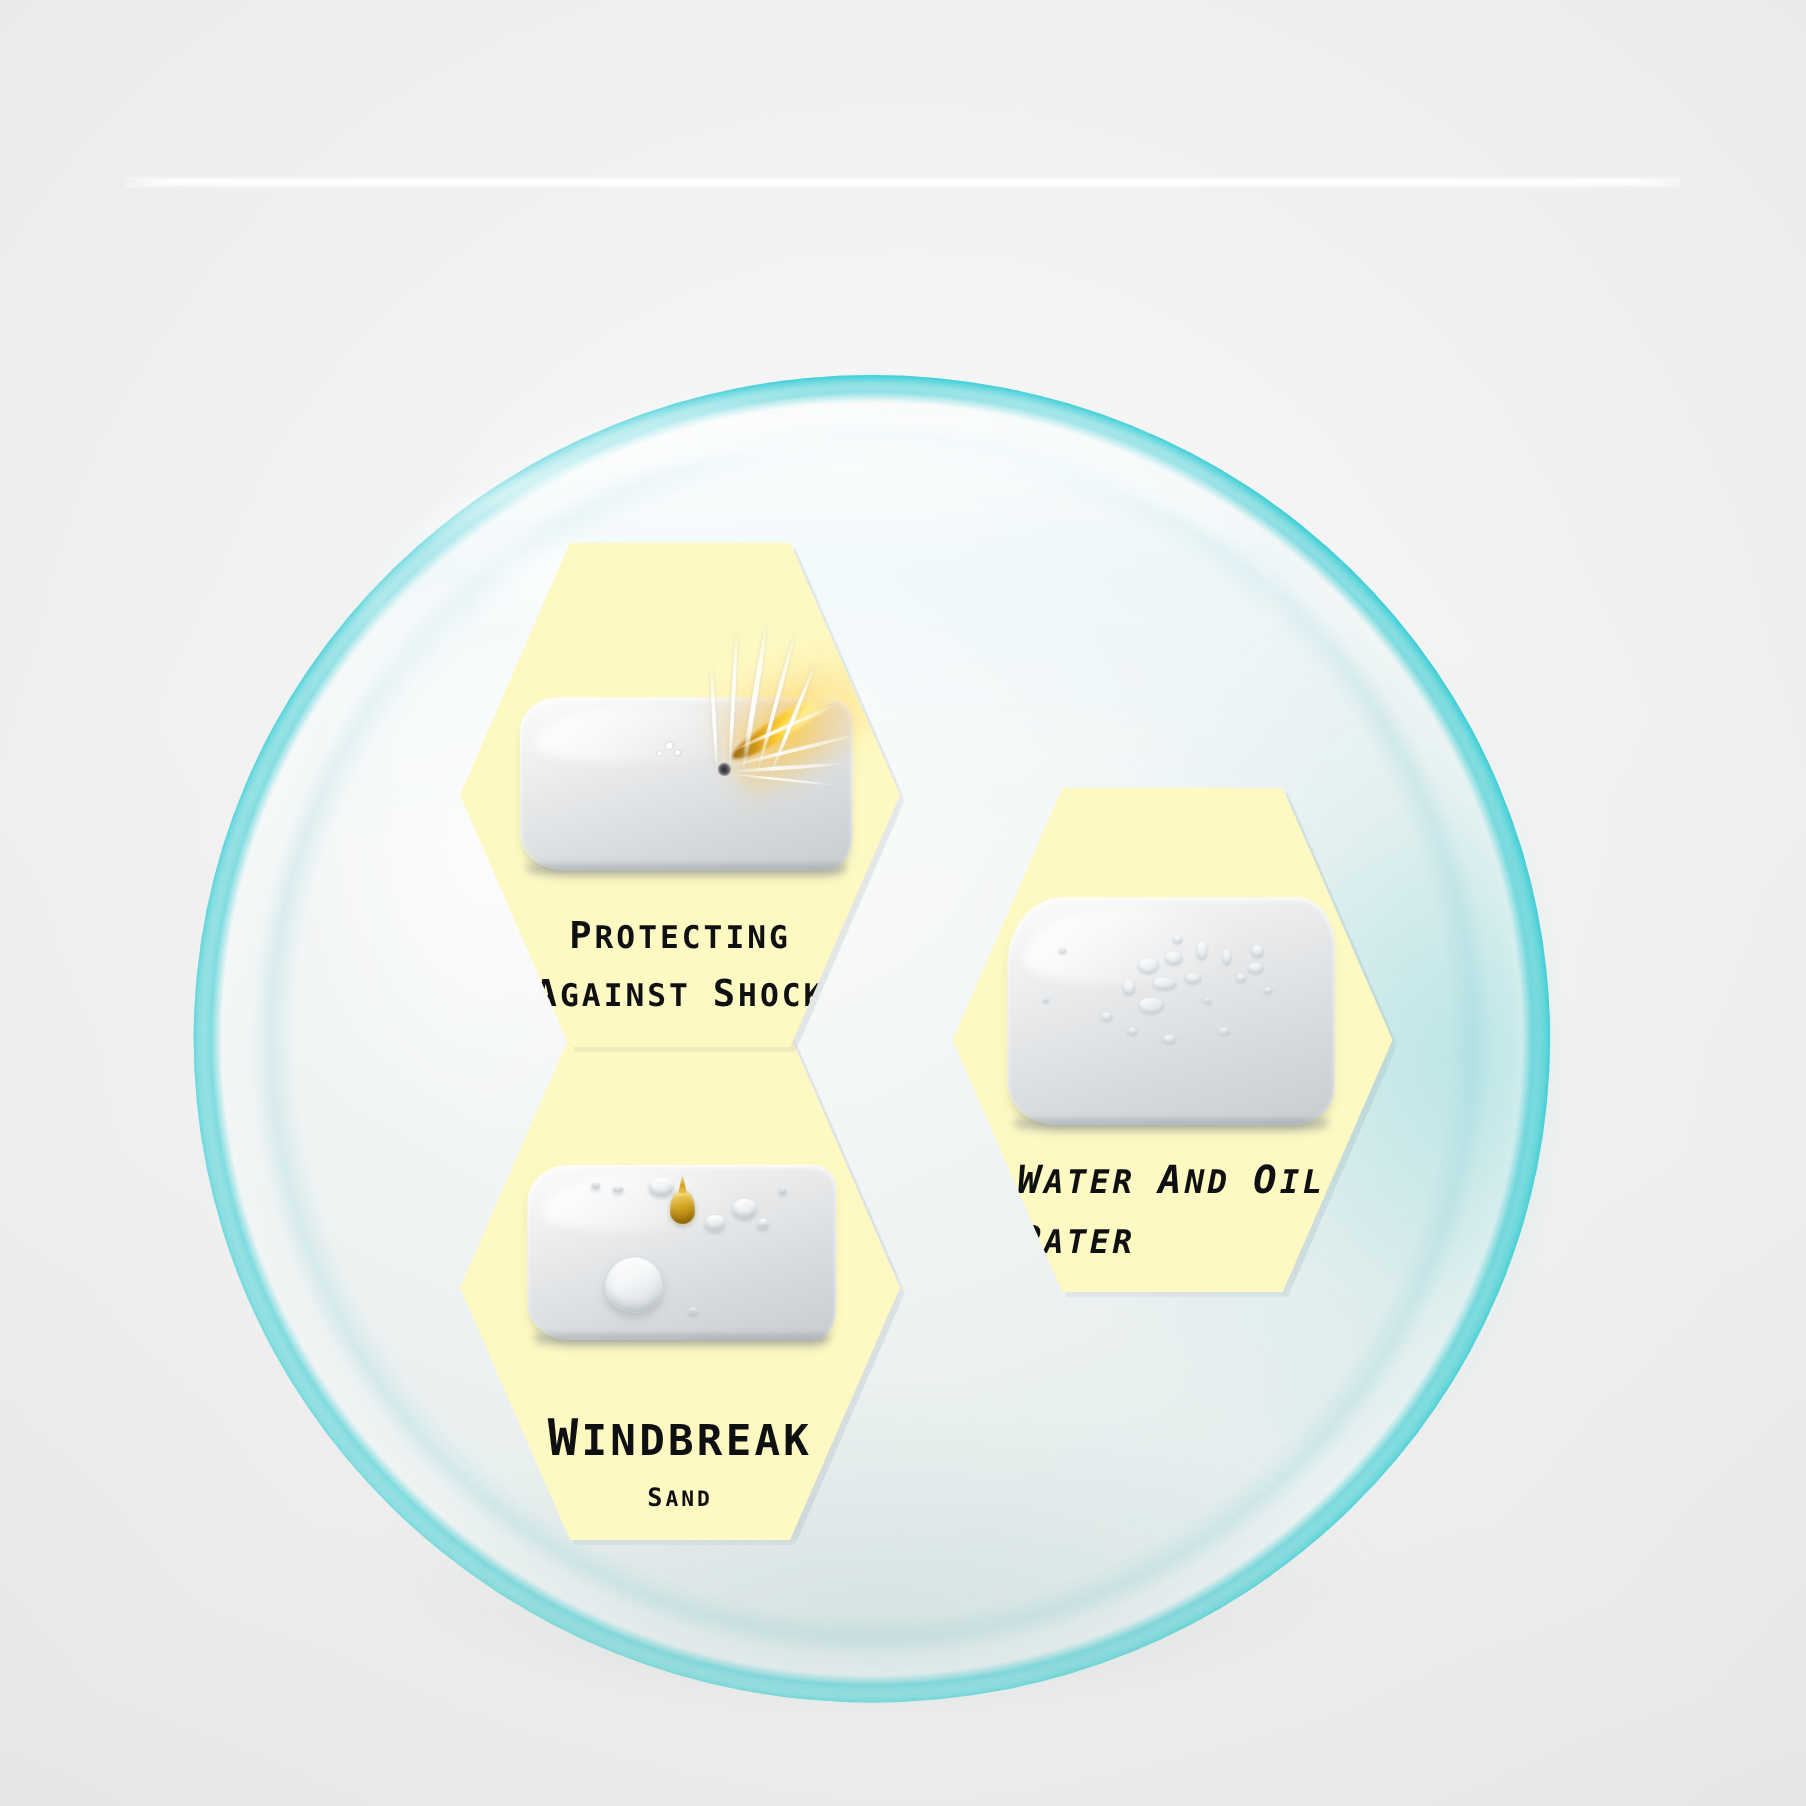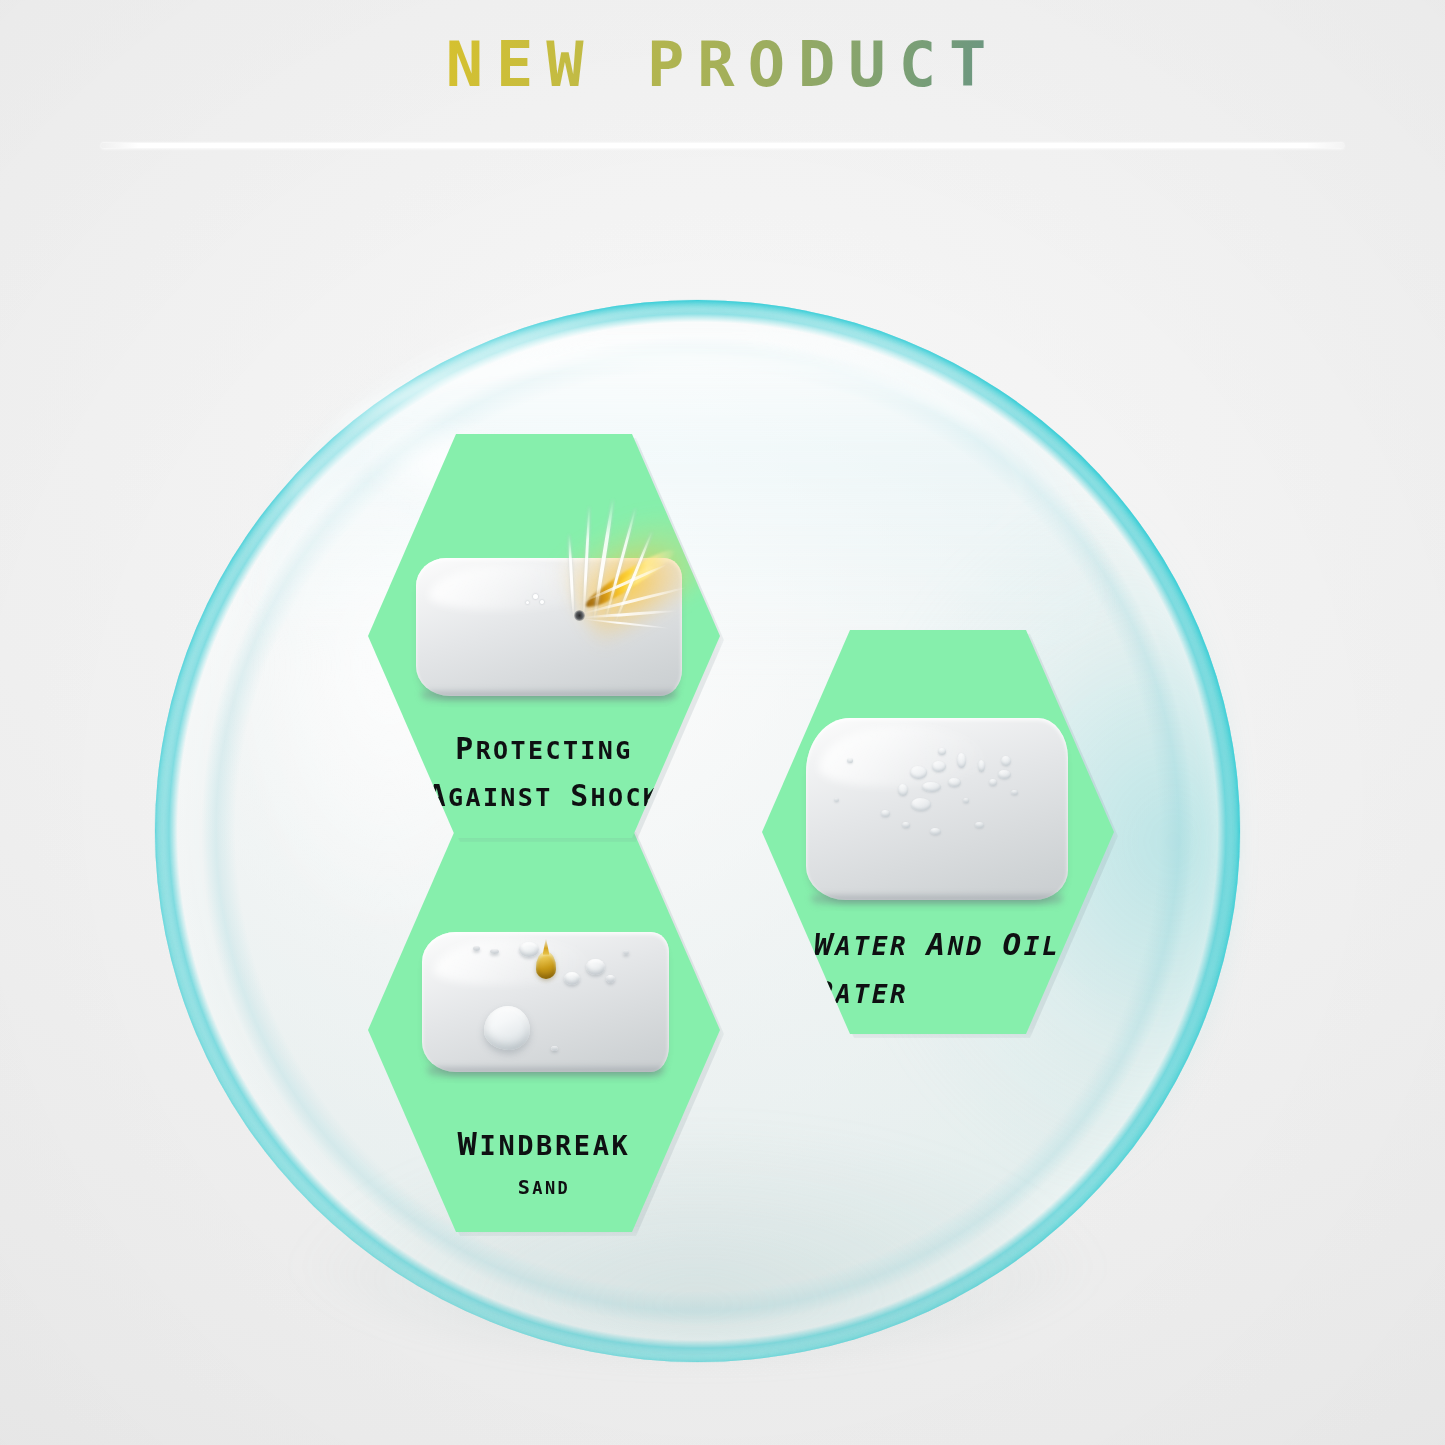--- a/index.html
+++ b/index.html
@@ -126,21 +126,21 @@
   .bubble-highlight-dot{
     position:absolute;left:19%;top:11%;width:15%;height:9%;
     border-radius:50%;
     background:radial-gradient(ellipse, rgba(255,255,255,0.9) 0%, rgba(255,255,255,0) 70%);
     filter:blur(10px);
   }
 
   
   .hex{
     position:absolute;
-    background:#86efac;
+    background:#fef9c3;
     clip-path:polygon(25% 0%, 75% 0%, 100% 50%, 75% 100%, 25% 100%, 0% 50%);
     overflow:hidden;
   }
   .hex-shadow{
     position:absolute;
     clip-path:polygon(25% 0%, 75% 0%, 100% 50%, 75% 100%, 25% 100%, 0% 50%);
     background:rgba(120,135,140,0.16);
     filter:blur(6px);
   }
   .hex-inner{position:absolute;inset:0;}
@@ -290,21 +290,21 @@
       <div class="drop" style="left:196px;top:144px;width:16px;height:13px;"></div>
       <div class="drop" style="left:218px;top:131px;width:19px;height:16px;"></div>
       <div class="drop" style="left:238px;top:147px;width:9px;height:8px;"></div>
       <div class="drop" style="left:105px;top:118px;width:7px;height:5px;"></div>
       <div class="drop" style="left:122px;top:121px;width:9px;height:5px;"></div>
       <div class="drop" style="left:255px;top:122px;width:6px;height:5px;"></div>
       <div class="drop" style="left:183px;top:218px;width:7px;height:5px;"></div>
       <div class="drop-gold" style="left:168px;top:124px;width:20px;height:27px;"></div>
 
       <div class="hex-label" style="top:296px;font-size:0;">
-        <span class="l1 sc" style="font-size:27px;letter-spacing:2.6px;"><span class="cap">W</span><span>INDBREAK</span></span>
+        <span class="l1 sc" style="font-size:34px;letter-spacing:2.6px;"><span class="cap">W</span><span>INDBREAK</span></span>
         <span class="l2 sc" style="font-size:17px;letter-spacing:2.4px;margin-top:8px;"><span class="cap">S</span><span>AND</span></span>
       </div>
     </div>
   </div>
 
   <div class="hex-shadow" style="left:766px;top:634px;width:352px;height:404px;"></div>
   <div class="hex" style="left:762px;top:630px;width:352px;height:404px;">
     <div class="hex-inner">
 
       <div class="lens" style="left:44px;top:88px;width:262px;height:182px;
@@ -369,16 +369,15 @@
       <div class="debris" style="left:172px;top:166px;width:4px;height:4px;"></div>
       <div class="debris" style="left:158px;top:167px;width:3px;height:3px;"></div>
 
       <div class="hex-label" style="top:296px;font-size:0;">
         <span class="l1 sc" style="font-size:25px;letter-spacing:2.4px;"><span class="cap">P</span><span>ROTECTING</span></span>
         <span class="l2 sc" style="font-size:25px;letter-spacing:2.4px;margin-top:8px;"><span class="cap">A</span><span>GAINST</span> <span class="cap">S</span><span>HOCK</span></span>
       </div>
     </div>
   </div>
 
-  <div class="title">NEW PRODUCT</div>
   <div class="divider"></div>
 
 </div>
 
 </body></html>

